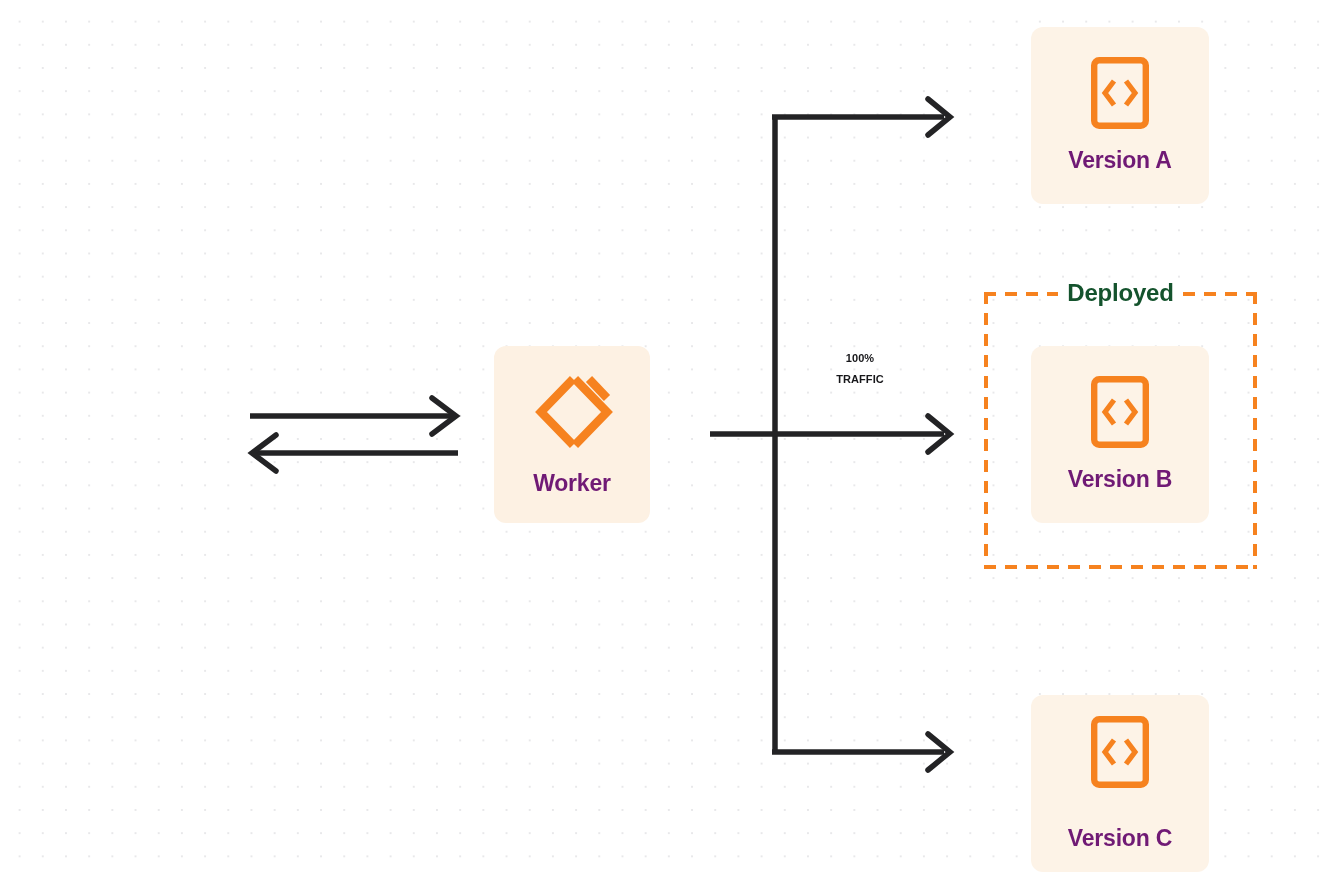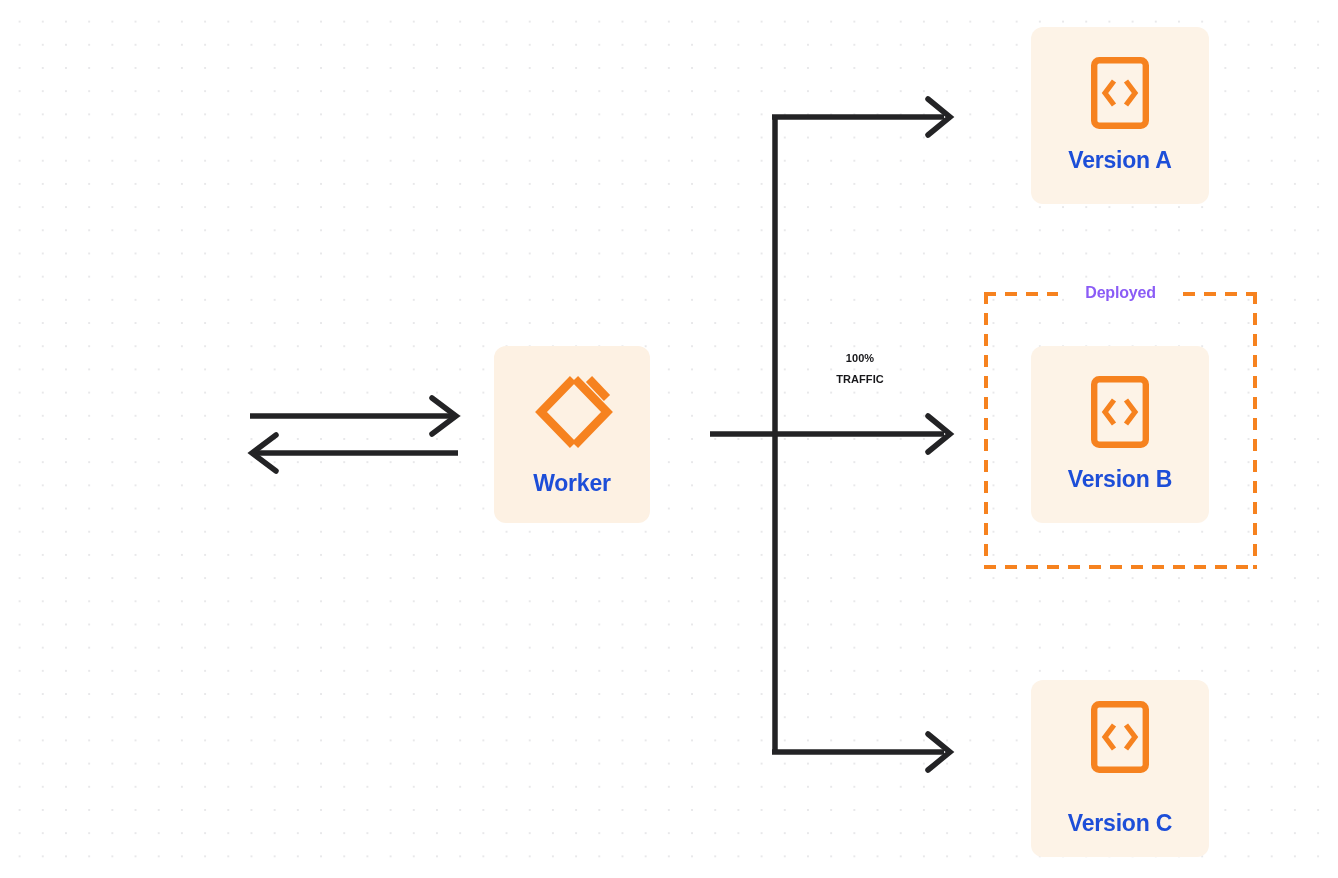--- a/index.html
+++ b/index.html
@@ -49,26 +49,26 @@
 
   .node-version {
     left: 1031px;
     width: 178px;
     height: 177px;
     background: #fdf3e7;
   }
 
   .node-version-a { top: 27px; }
   .node-version-b { top: 346px; }
-  .node-version-c { top: 680px; gap: 19px; }
+  .node-version-c { top: 695px; gap: 19px; }
 
   .node-label {
     font-size: 23px;
     font-weight: 700;
-    color: #1d4ed8;
+    color: #701a75;
     letter-spacing: -0.2px;
   }
 
   .node-label-plain {
     font-size: 23px;
     font-weight: 700;
     color: #1d1d1f;
     letter-spacing: -0.2px;
   }
 
@@ -102,23 +102,23 @@
   .edge-left       { left: 0;   top: 0;    width: 4px;   height: 277px; }
   .edge-right      { right: 0;  top: 0;    width: 4px;   height: 277px; }
 
   .deployed-label {
     position: absolute;
     left: 50%;
     top: 1px;
     transform: translate(-50%, -50%);
     padding: 0 9px;
     background: #ffffff;
-    font-size: 16px;
-    font-weight: 700;
-    color: #8b5cf6;
+    font-size: 24px;
+    font-weight: 700;
+    color: #14532d;
     letter-spacing: -0.2px;
     white-space: nowrap;
   }
 
   
   .traffic-label {
     position: absolute;
     left: 790px;
     top: 348px;
     width: 140px;

